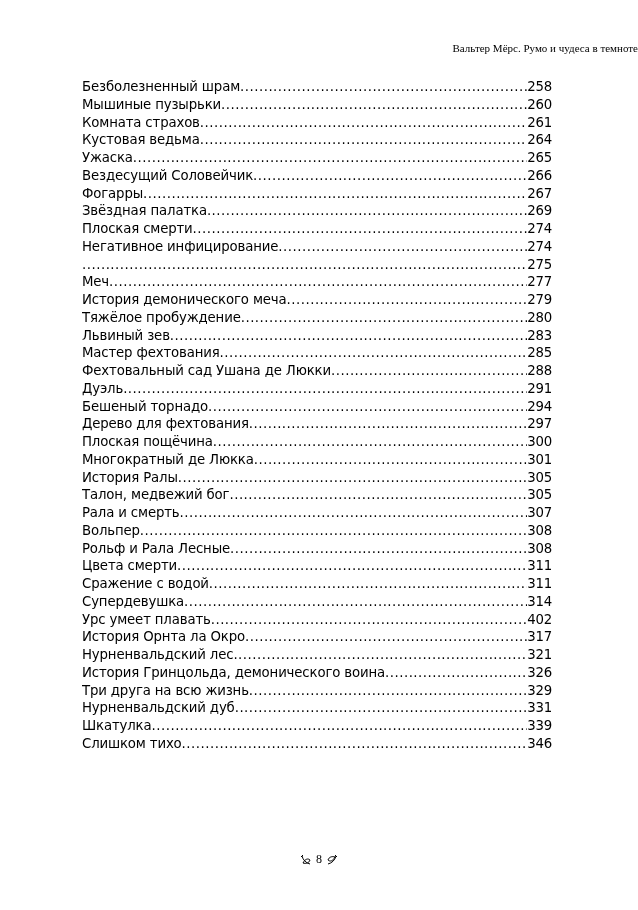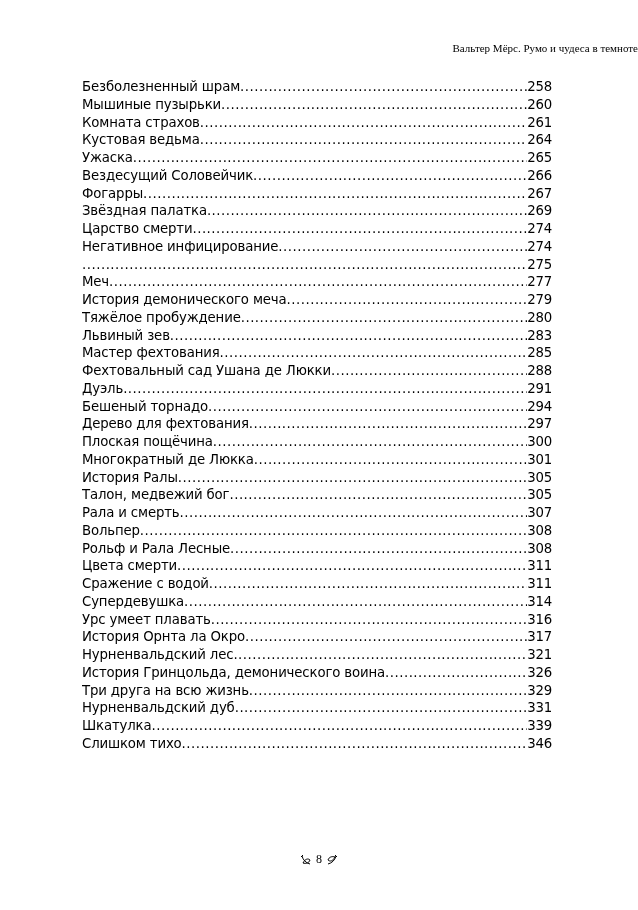--- a/index.html
+++ b/index.html
@@ -127,21 +127,21 @@
     <span class="toc-title">Фогарры</span>
     <span class="toc-dots"></span>
     <span class="toc-page">267</span>
   </li>
     <li class="toc-row">
     <span class="toc-title">Звёздная палатка</span>
     <span class="toc-dots"></span>
     <span class="toc-page">269</span>
   </li>
     <li class="toc-row">
-    <span class="toc-title">Царство смерти</span>
+    <span class="toc-title">Плоская смерти</span>
     <span class="toc-dots"></span>
     <span class="toc-page">274</span>
   </li>
     <li class="toc-row">
     <span class="toc-title">Негативное инфицирование</span>
     <span class="toc-dots"></span>
     <span class="toc-page">274</span>
   </li>
     <li class="toc-row">
     <span class="toc-dots"></span>
@@ -238,21 +238,21 @@
     <span class="toc-page">311</span>
   </li>
     <li class="toc-row">
     <span class="toc-title">Супердевушка</span>
     <span class="toc-dots"></span>
     <span class="toc-page">314</span>
   </li>
     <li class="toc-row">
     <span class="toc-title">Урс умеет плавать</span>
     <span class="toc-dots"></span>
-    <span class="toc-page">316</span>
+    <span class="toc-page">402</span>
   </li>
     <li class="toc-row">
     <span class="toc-title">История Орнта ла Окро</span>
     <span class="toc-dots"></span>
     <span class="toc-page">317</span>
   </li>
     <li class="toc-row">
     <span class="toc-title">Нурненвальдский лес</span>
     <span class="toc-dots"></span>
     <span class="toc-page">321</span>

